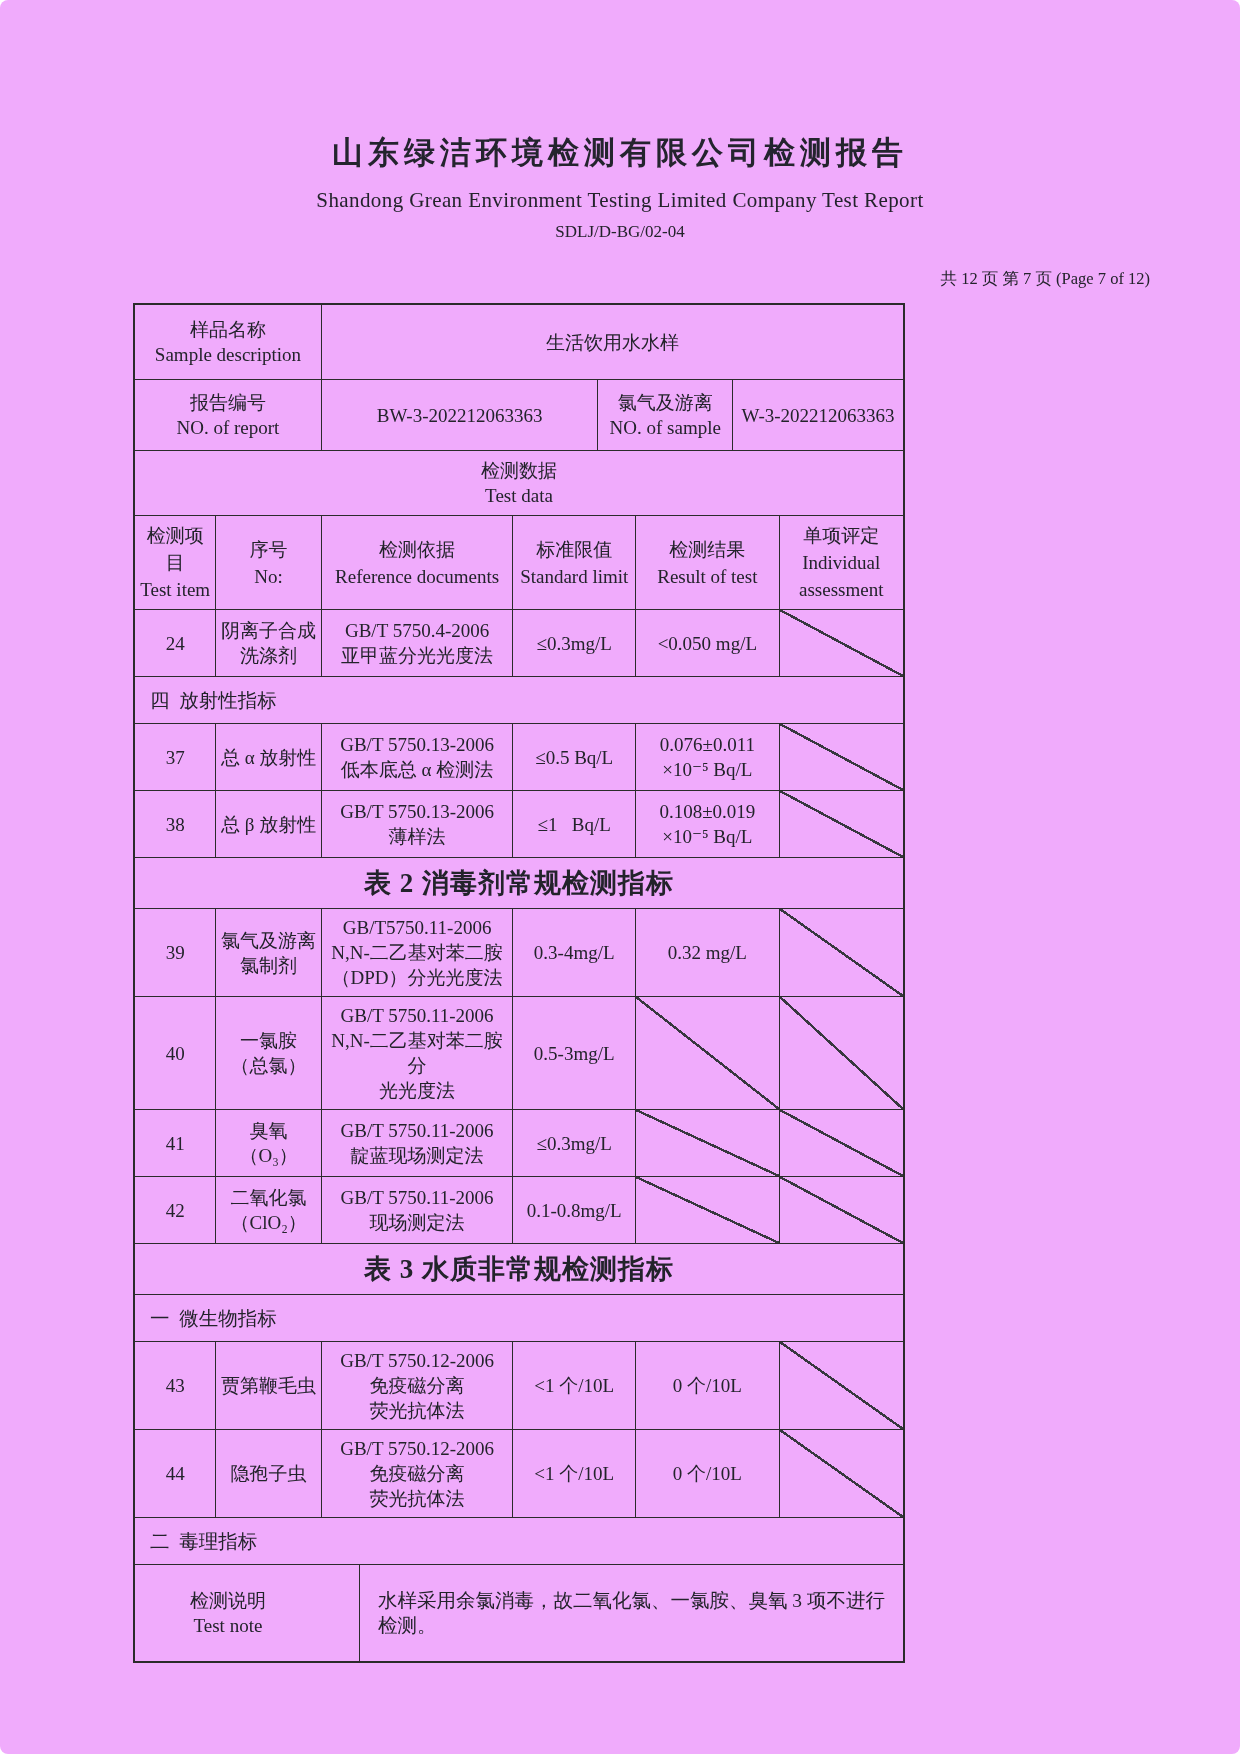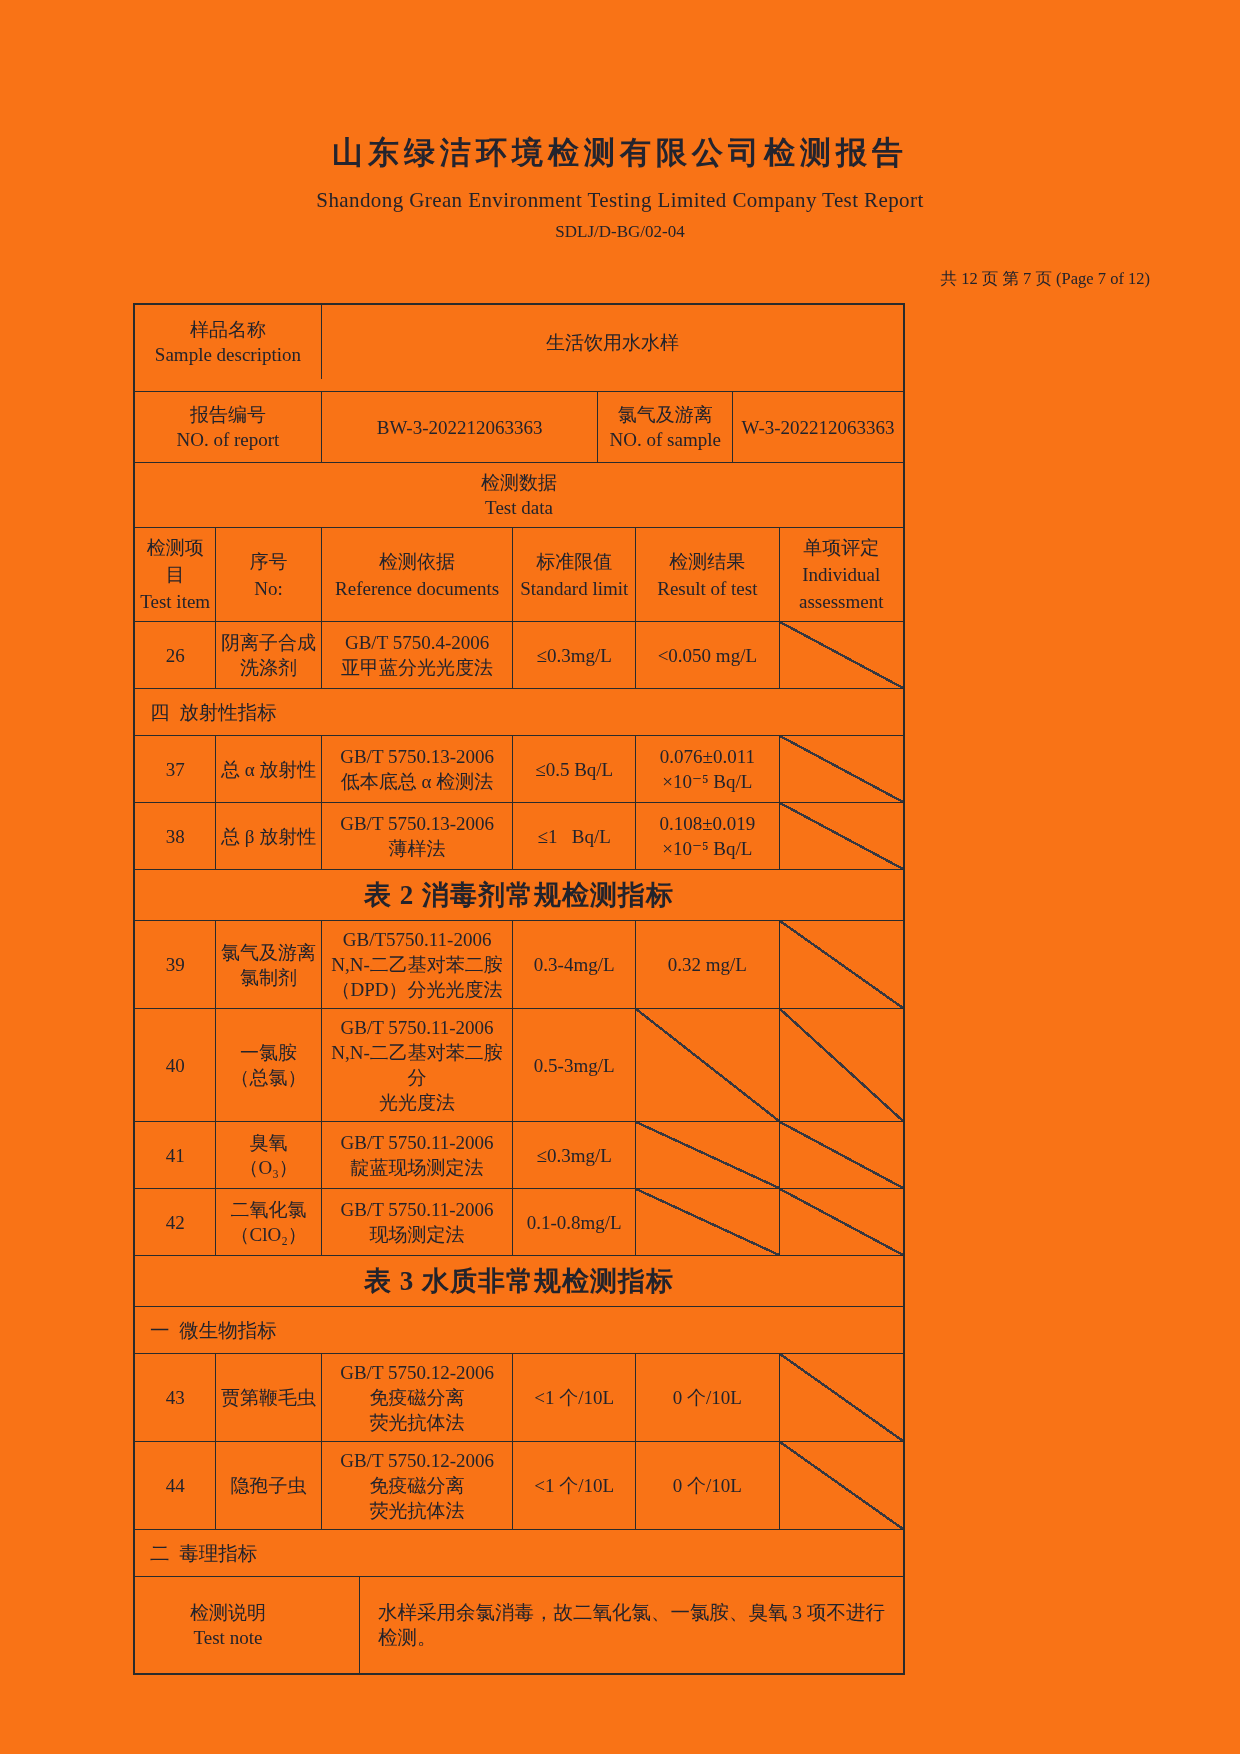--- a/index.html
+++ b/index.html
@@ -1,19 +1,19 @@
 <!DOCTYPE html>
 <html><head>
 <meta charset="utf-8">
 <style>
   html,body{margin:0;padding:0;background:#ffffff;}
   .page{
-    width:1240px;height:1754px;background:#f97316;position:relative;
+    width:1240px;height:1754px;background:#f0abfc;position:relative;
     box-sizing:border-box;padding-top:132px;
-    font-family:"Liberation Serif","DejaVu Serif",serif;color:#23232b;
+    font-family:"Liberation Serif","DejaVu Serif",serif;color:#23232b;border-radius:8px;
   }
   .title{
     margin:0;text-align:center;font-size:31px;font-weight:bold;
     letter-spacing:5px;color:#24242e;
   }
   .subtitle{
     margin:14px 0 0;text-align:center;font-size:21px;font-weight:normal;
     letter-spacing:0.4px;color:#23232b;
   }
   .doc-code{text-align:center;font-size:17px;margin-top:9px;}
@@ -31,21 +31,21 @@
   .c{
     border-left:1.4px solid #2b2b2b;display:flex;flex-direction:column;
     align-items:center;justify-content:center;text-align:center;
     padding:6px 4px;font-size:19px;line-height:25px;box-sizing:border-box;
     white-space:pre-wrap;
   }
   .c:first-child{border-left:none;}
   .ln{display:block;}
   .hdr .c{min-height:90px;line-height:27px;}
   .info1{min-height:74px;}
-  .info2{min-height:70px;margin-top:12px;}
+  .info2{min-height:70px;}
   .banner{min-height:64px;}
   .data{min-height:66px;}
   .sectionrow{min-height:46px;}
   .subtitlerow{min-height:50px;}
   .noterow{min-height:96px;}
   .section-cell{
     display:flex;align-items:center;justify-content:flex-start;text-align:left;
     padding:8px 4px 8px 15px;font-size:19.5px;white-space:pre-wrap;
   }
   .subtable-cell{
@@ -85,21 +85,21 @@
       </div>
       <div class="row cols6 hdr">
         <div class="c"><div class="ln">检测项目</div><div class="ln">Test item</div></div>
         <div class="c"><div class="ln">序号</div><div class="ln">No:</div></div>
         <div class="c"><div class="ln">检测依据</div><div class="ln">Reference documents</div></div>
         <div class="c"><div class="ln">标准限值</div><div class="ln">Standard limit</div></div>
         <div class="c"><div class="ln">检测结果</div><div class="ln">Result of test</div></div>
         <div class="c"><div class="ln">单项评定</div><div class="ln">Individual</div><div class="ln">assessment</div></div>
       </div>
       <div class="row cols6 data">
-        <div class="c"><div class="ln">26</div></div>
+        <div class="c"><div class="ln">24</div></div>
         <div class="c"><div class="ln">阴离子合成</div><div class="ln">洗涤剂</div></div>
         <div class="c"><div class="ln">GB/T 5750.4-2006</div><div class="ln">亚甲蓝分光光度法</div></div>
         <div class="c"><div class="ln">≤0.3mg/L</div></div>
         <div class="c"><div class="ln">&lt;0.050 mg/L</div></div>
         <div class="c slash"></div>
       </div>
       <div class="row cols1 sectionrow">
         <div class="section-cell">四  放射性指标</div>
       </div>
       <div class="row cols6 data">

